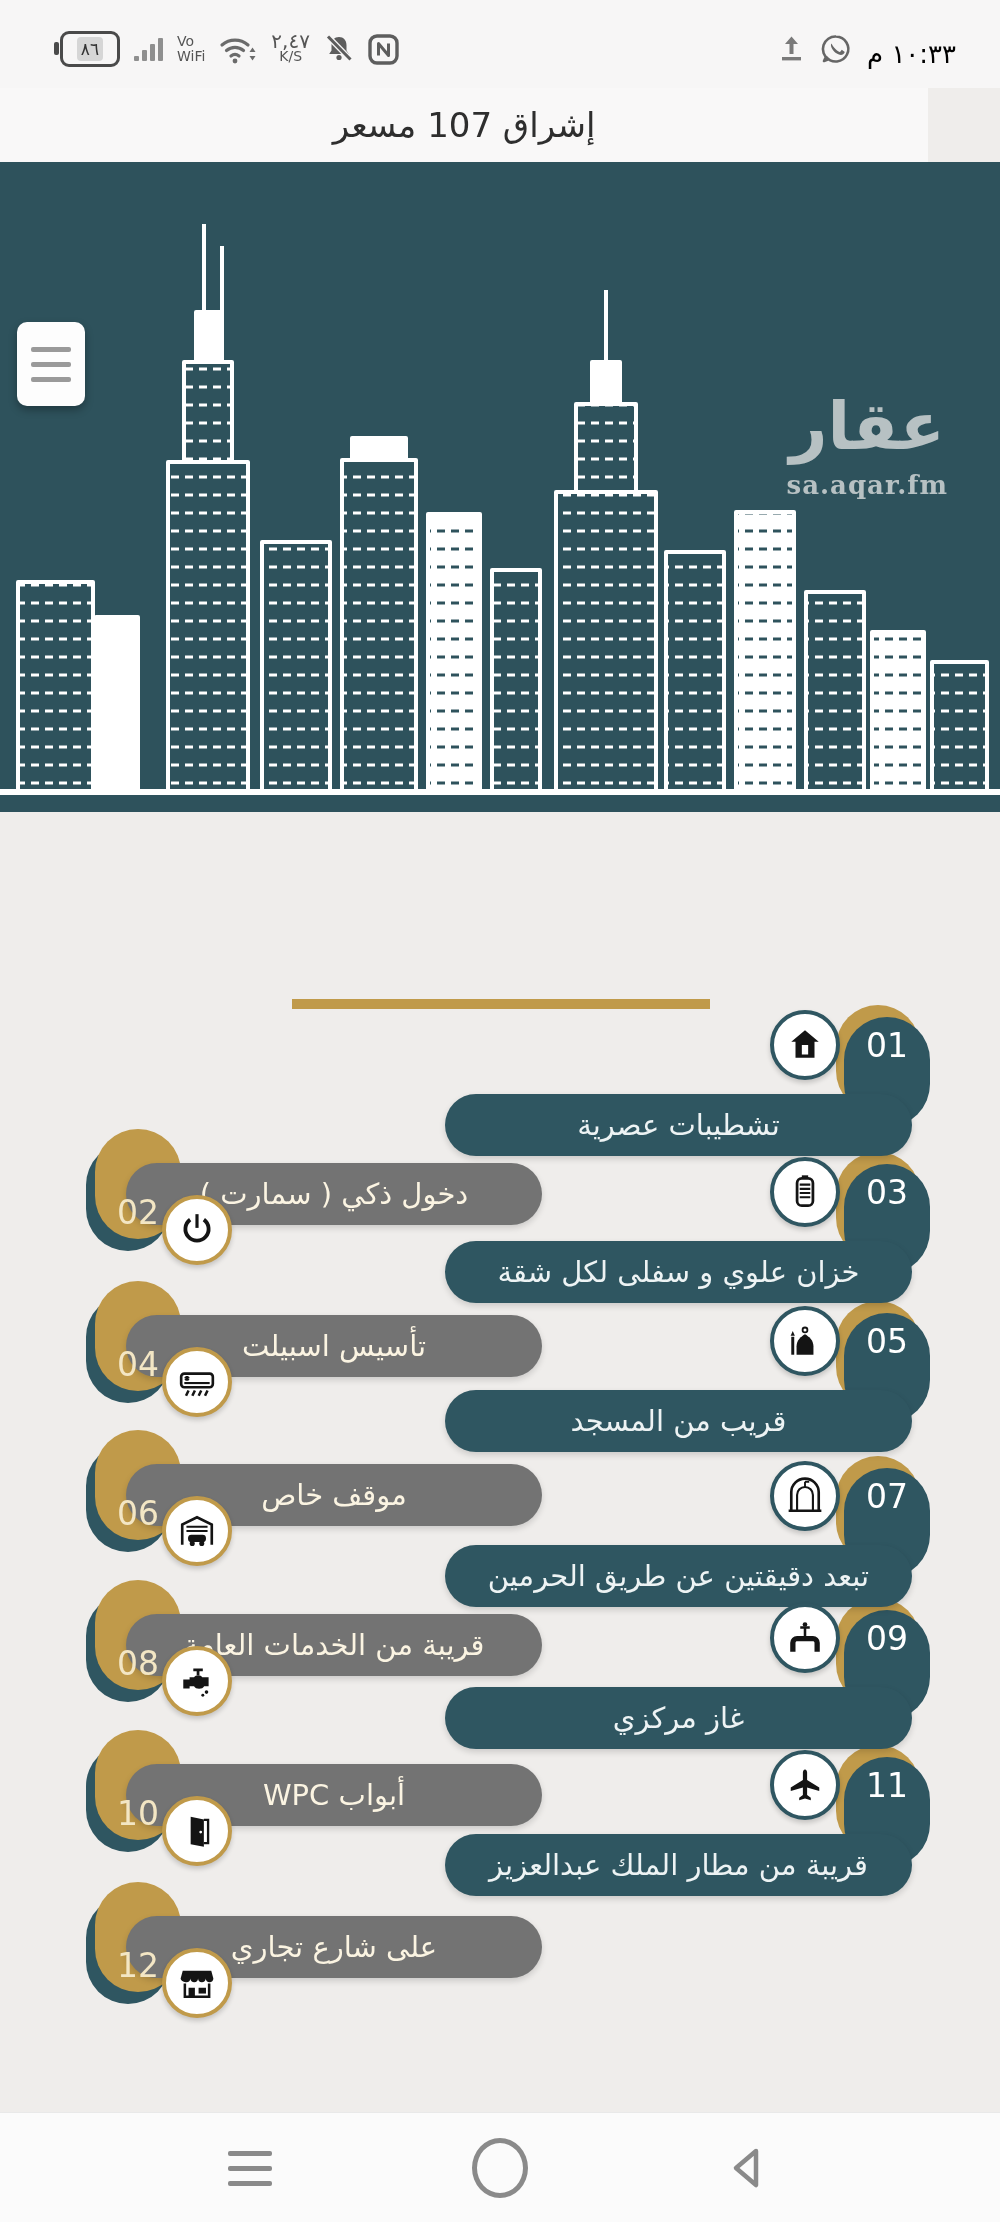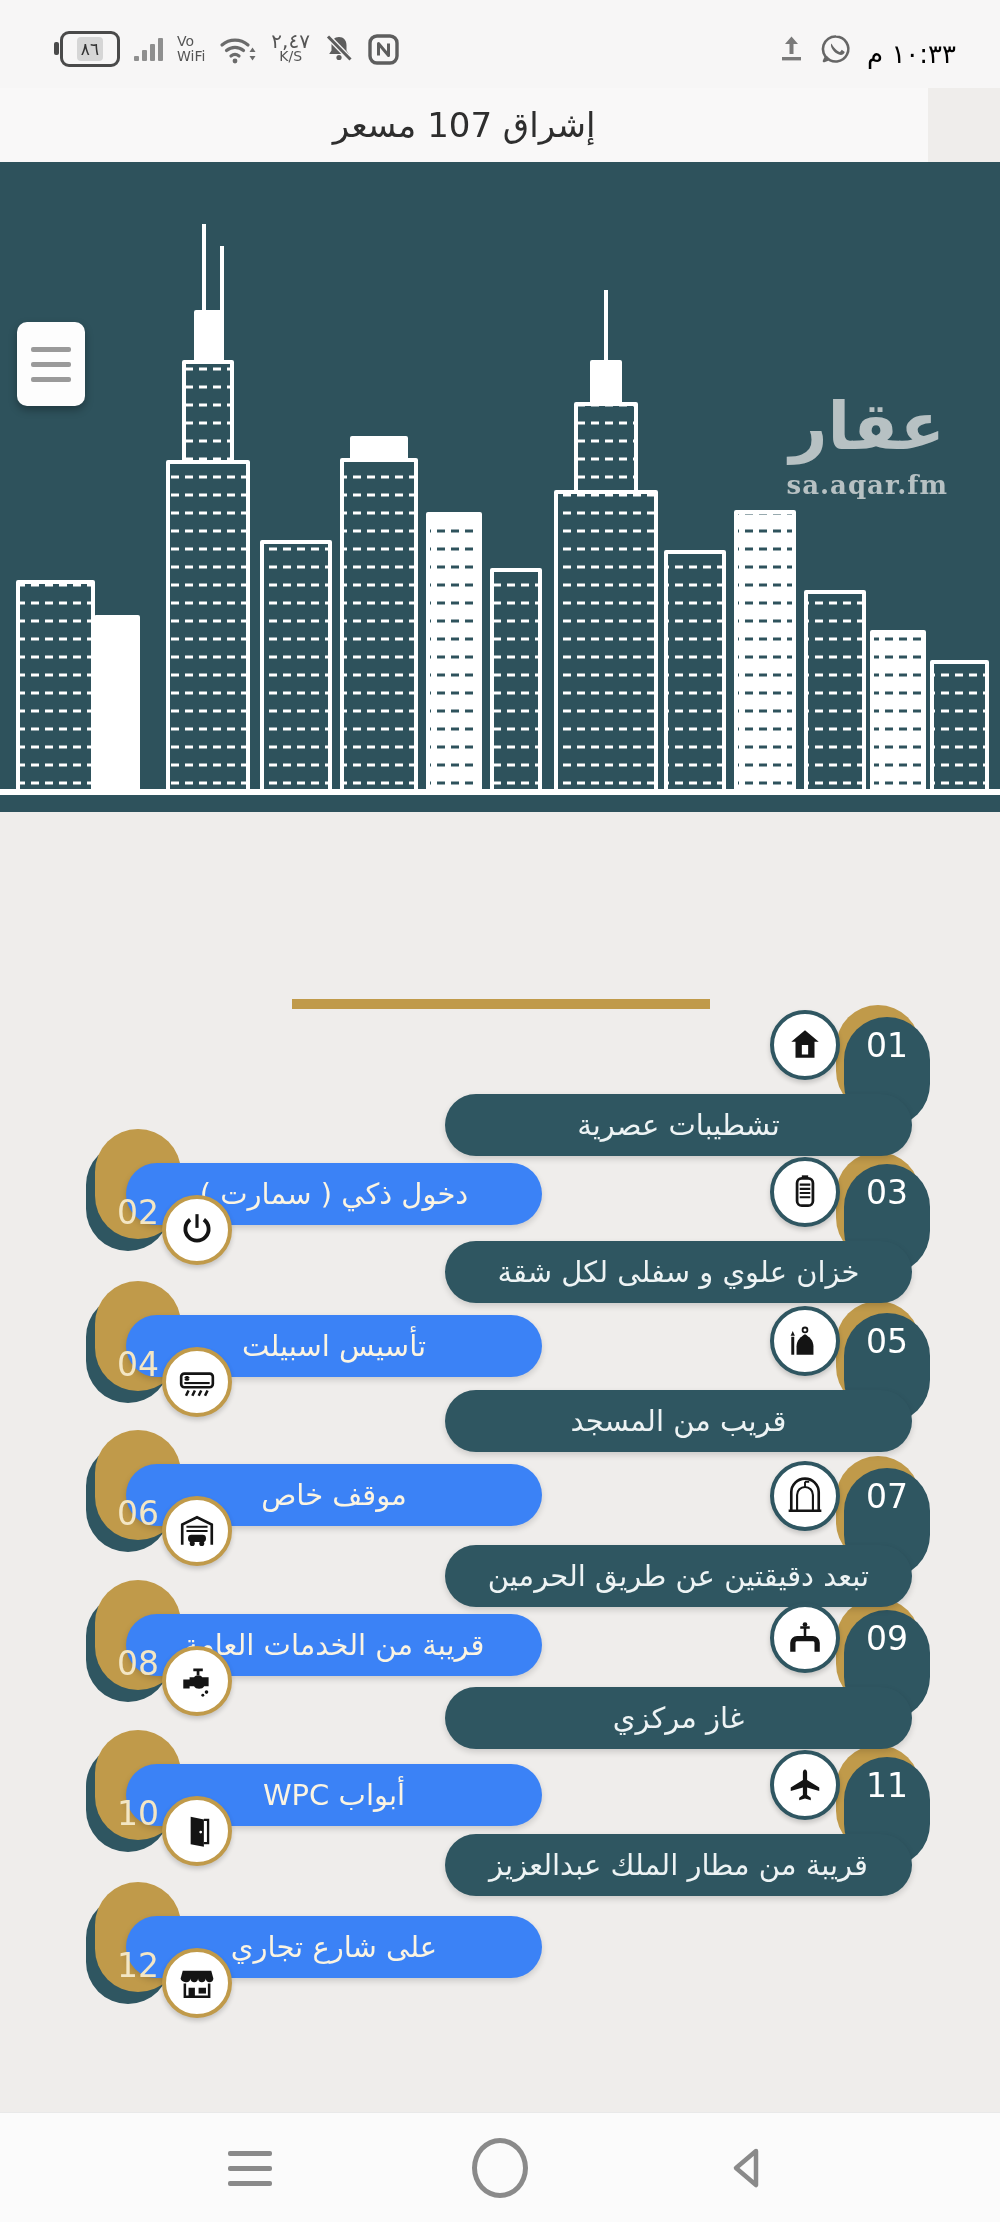--- a/index.html
+++ b/index.html
@@ -60,21 +60,21 @@
   .feature .icon-circle{position:absolute;width:62px;height:62px;border-radius:50%;background:#fff;
     display:flex;align-items:center;justify-content:center;z-index:4;box-shadow:0 3px 5px rgba(0,0,0,.18);}
   .feature .icon-circle svg{width:38px;height:38px;}
 
   .feature.right .pill{left:445px;right:88px;background:#2f5661;color:#edf3f4;}
   .feature.right .blob{right:70px;top:-45px;background:#2f5661;}
   .feature.right .accent{right:80px;top:-57px;background:#c09a4a;}
   .feature.right .num{right:70px;top:-36px;color:#ffffff;}
   .feature.right .icon-circle{right:160px;top:-52px;border:4px solid #2f5661;}
 
-  .feature.left .pill{left:126px;right:458px;background:#3b82f6;color:#fbf4e2;}
+  .feature.left .pill{left:126px;right:458px;background:#737373;color:#fbf4e2;}
   .feature.left .blob{left:95px;top:-2px;background:#c09a4a;}
   .feature.left .accent{left:86px;top:12px;background:#2f5661;}
   .feature.left .num{left:95px;top:62px;color:#f3e6c4;}
   .feature.left .icon-circle{left:162px;top:64px;border:4px solid #c09a4a;}
 
   
   .nav-bar{position:absolute;left:0;top:2112px;width:1000px;height:110px;background:#fbfbfb;
     border-top:1px solid #e9e9e9;}
   .nav-btn{position:absolute;top:0;width:120px;height:110px;display:flex;align-items:center;justify-content:center;}
   .nav-menu{left:190px;} .nav-home{left:440px;} .nav-back{left:688px;}

